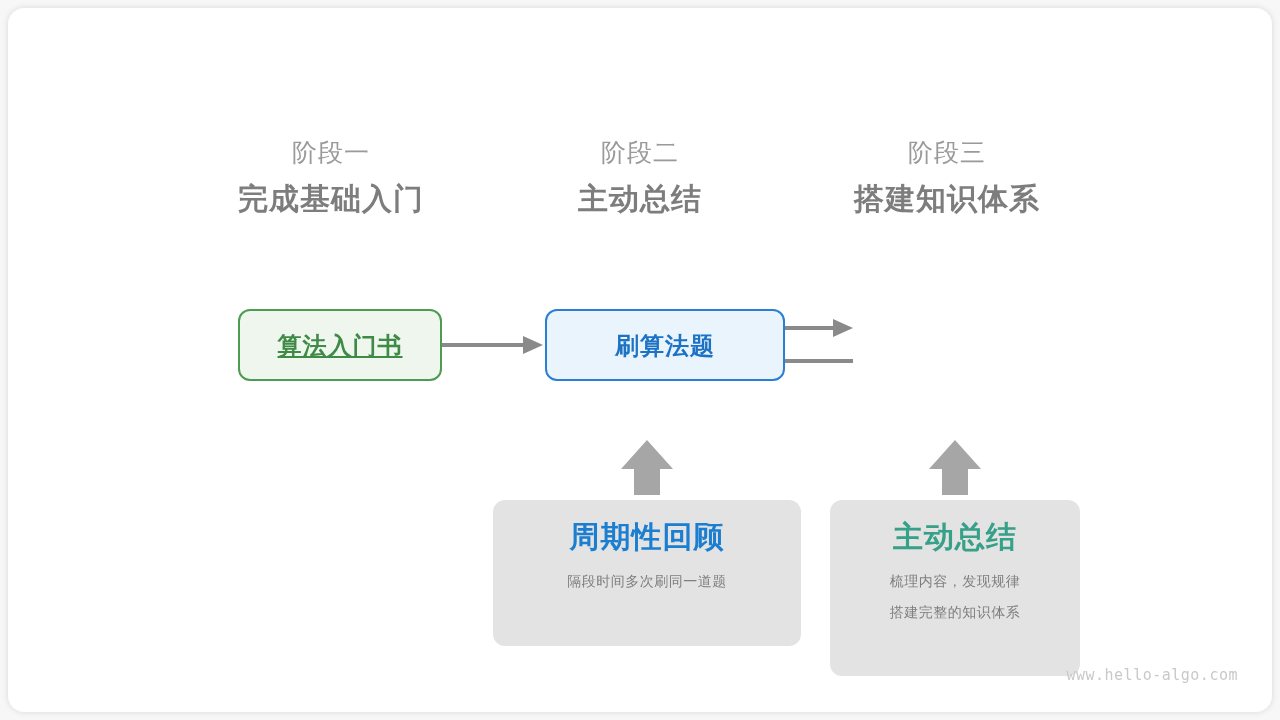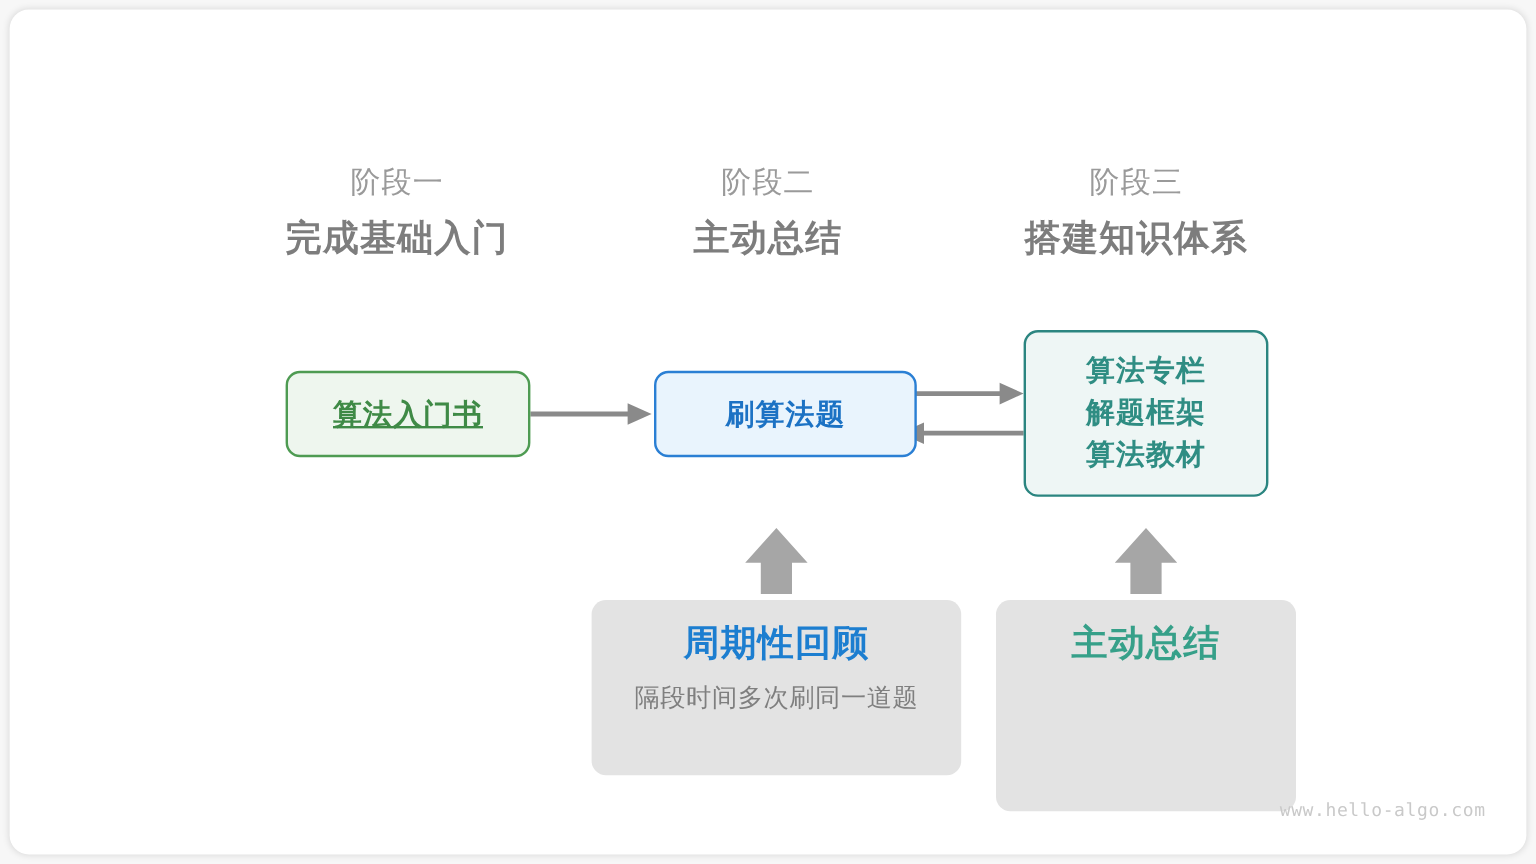--- a/index.html
+++ b/index.html
@@ -76,21 +76,21 @@
   }
 
   #node-book {
     left: 230px;  top: 301px;  width: 204px; height: 72px;
     background: #eef6ee;
     border-color: #4e9b52;
   }
   #node-book .node-line { color: #3f8a46; text-decoration: underline; }
 
   #node-practice {
-    left: 537px; top: 301px;  width: 219px; height: 72px;
+    left: 537px; top: 301px;  width: 240px; height: 72px;
     background: #e9f4fd;
     border-color: #2a7fd4;
   }
   #node-practice .node-line { color: #1c72c4; }
 
   #node-resources {
     left: 845px; top: 267px;  width: 204px; height: 139px;
     background: #eef6f5;
     border-color: #2b8580;
   }
@@ -107,21 +107,21 @@
     align-items: center;
     padding-top: 22px;
   }
   .note-title {
     font-size: 30px;
     font-weight: bold;
     line-height: 30px;
     letter-spacing: 1px;
   }
   .note-body {
-    font-size: 21px;
+    font-size: 14px;
     color: #7f7f7f;
     line-height: 31px;
     margin-top: 14px;
     letter-spacing: 0.5px;
   }
   #note-review { left: 485px; top: 492px; width: 308px; height: 146px; }
   #note-review .note-title { color: #1c7ed0; }
   #note-summary { left: 822px; top: 492px; width: 250px; height: 176px; }
   #note-summary .note-title { color: #36a089; }
 
@@ -192,33 +192,32 @@
     </svg>
 
     <div class="node" id="node-book">
       <div class="node-line">算法入门书</div>
     </div>
 
     <div class="node" id="node-practice">
       <div class="node-line">刷算法题</div>
     </div>
 
-    <div class="node" id="node-resources">
-      <div class="node-line">算法专栏</div>
-      <div class="node-line">解题框架</div>
-      <div class="node-line">算法教材</div>
-    </div>
 
     <div class="note" id="note-review">
       <div class="note-title">周期性回顾</div>
       <div class="note-body">
         <div>隔段时间多次刷同一道题</div>
       </div>
     </div>
 
     <div class="note" id="note-summary">
       <div class="note-title">主动总结</div>
+      <div class="note-body">
+        <div>梳理内容，发现规律</div>
+        <div>搭建完整的知识体系</div>
+      </div>
     </div>
 
     <div id="watermark">www.hello-algo.com</div>
 
   </div>
 </div>
 
 </body></html>

